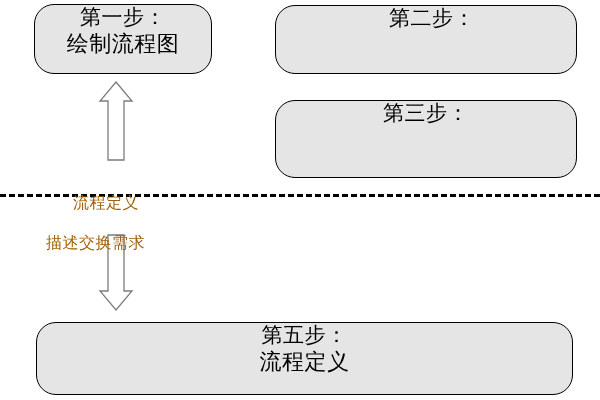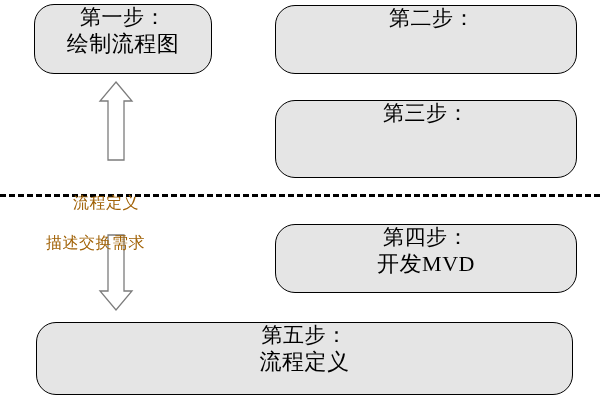--- a/index.html
+++ b/index.html
@@ -92,24 +92,20 @@
   </div>
 
   <div class="node" id="node-step-2">
     <span class="line l1">第二步：</span>
   </div>
 
   <div class="node" id="node-step-3">
     <span class="line l1">第三步：</span>
   </div>
 
-  <div class="node" id="node-step-4">
-    <span class="line l1">第四步：</span>
-    <span class="line l2">开发MVD</span>
-  </div>
 
   <div class="node" id="node-step-5">
     <span class="line l1">第五步：</span>
     <span class="line l2">流程定义</span>
   </div>
 
   <div id="divider"></div>
 
   <div class="block-arrow" id="arrow-up">
     <svg viewBox="0 0 36 82" preserveAspectRatio="none" aria-hidden="true">

